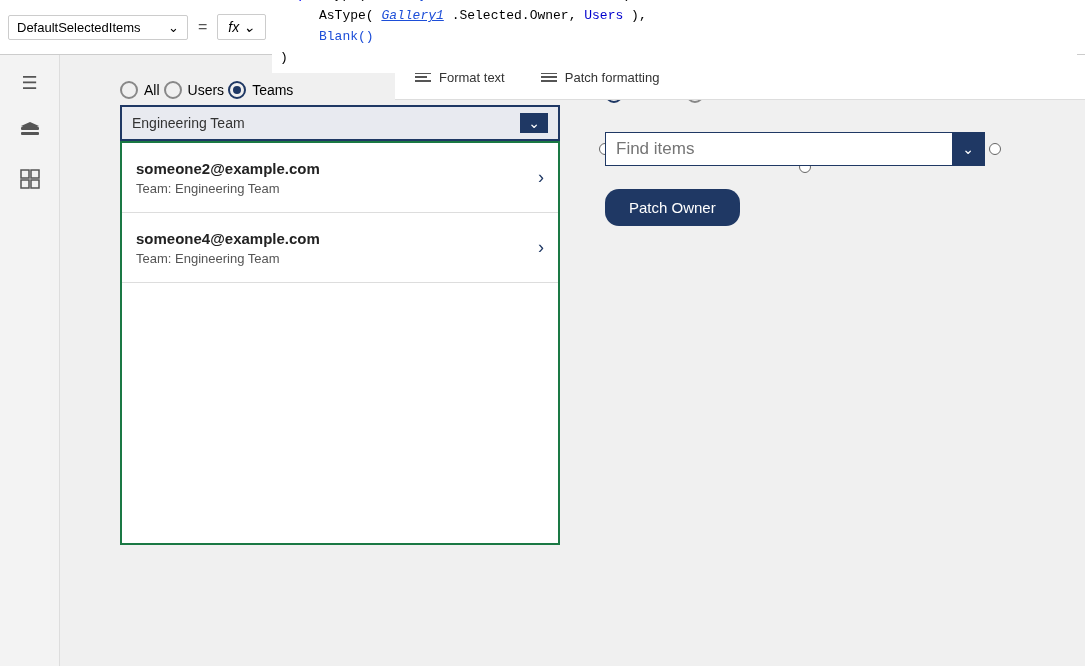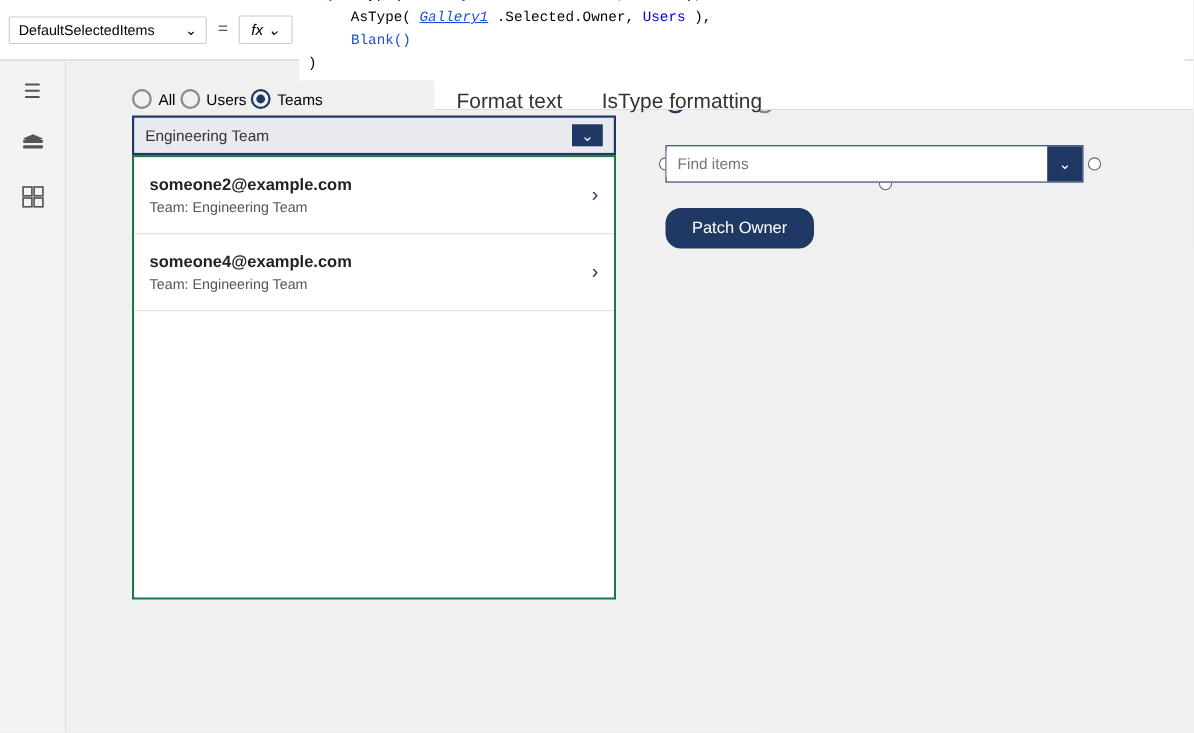--- a/index.html
+++ b/index.html
@@ -115,27 +115,26 @@
       display: flex;
       align-items: center;
       padding: 0 12px;
       gap: 20px;
       z-index: 9;
     }
 
     .format-btn {
       display: flex;
       align-items: center;
-      gap: 22px;
-      font-size: 19px;
+      gap: 4px;
+      font-size: 13px;
       color: #333;
       cursor: pointer;
       padding: 4px 8px;
       border-radius: 2px;
-      flex-direction: column;
     }
 
     
     .canvas-area {
       position: absolute;
       top: 55px;
       left: 60px;
       right: 0;
       bottom: 0;
       background: #f0f0f0;
@@ -308,21 +307,21 @@
       border: 1.5px solid #1f3864;
       background: #fff;
       height: 34px;
     }
 
     .search-input {
       flex: 1;
       border: none;
       outline: none;
       padding: 4px 10px;
-      font-size: 14px;
+      font-size: 17px;
       color: #0f172a;
     }
 
     .search-btn {
       background: #1f3864;
       color: #fff;
       padding: 0 10px;
       height: 100%;
       display: flex;
       align-items: center;
@@ -390,21 +389,21 @@
       <span style="display:block;width:16px;height:2px;background:#555;"></span>
     </span>
     <span>Format text</span>
   </div>
   <div class="format-btn">
     <span style="display:inline-flex;flex-direction:column;gap:2px;margin-right:4px;">
       <span style="display:block;width:16px;height:2px;background:#555;"></span>
       <span style="display:block;width:16px;height:2px;background:#555;"></span>
       <span style="display:block;width:16px;height:2px;background:#555;"></span>
     </span>
-    <span>IsType formatting</span>
+    <span>Patch formatting</span>
   </div>
 </div>
 
 <div class="sidebar">
   <div class="sidebar-icon">☰</div>
   <div class="sidebar-icon">
     <svg width="22" height="22" viewBox="0 0 22 22" fill="none">
       <rect x="2" y="7" width="18" height="3" rx="1" fill="#555"></rect>
       <rect x="2" y="12" width="18" height="3" rx="1" fill="#555"></rect>
       <polygon points="11,2 20,6 11,10 2,6" fill="#555"></polygon>

